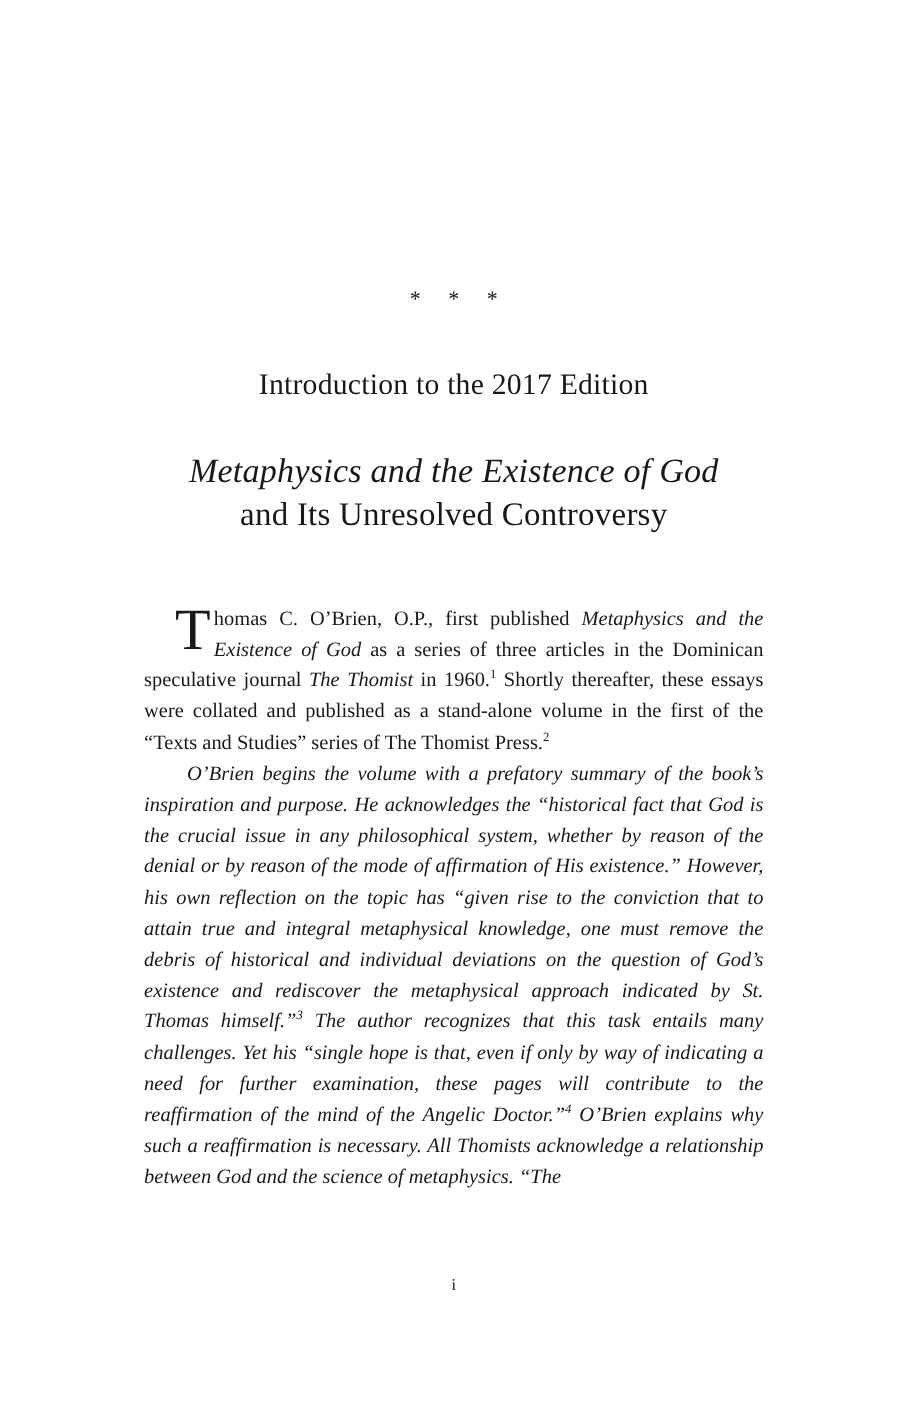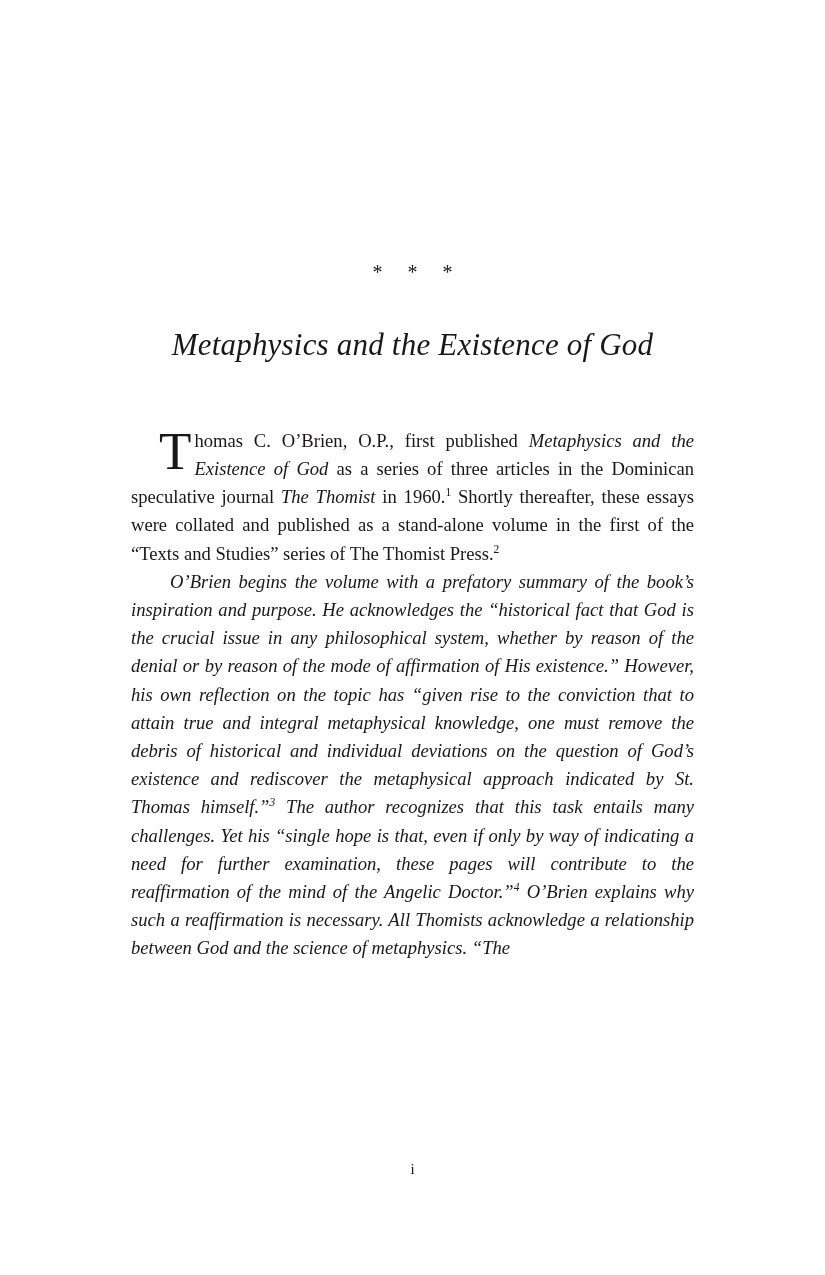--- a/index.html
+++ b/index.html
@@ -107,23 +107,25 @@
   }
 </style>
 </head>
 <body>
 
 <div class="page">
   <div class="content">
 
     <div class="ornament">* * *</div>
 
+    <div class="edition-line">Introduction to the 2017 Edition</div>
 
     <div class="title-block">
       <div class="title-line-1">Metaphysics and the Existence of God</div>
+      <div class="title-line-2">and Its Unresolved Controversy</div>
     </div>
 
     <div class="body-block">
 
       <p class="para first-para"><span class="dropcap">T</span><span>homas C. O’Brien, O.P., first published </span><span class="it">Metaphysics and the Existence of God</span><span> as a series of three articles in the Dominican speculative journal </span><span class="it">The Thomist</span><span> in 1960.</span><sup>1</sup><span> Shortly thereafter, these essays were collated and published as a stand-alone volume in the first of the “Texts and Studies” series of The Thomist Press.</span><sup>2</sup></p>
 
       <p class="para"><span>O’Brien begins the volume with a prefatory summary of the book’s inspiration and purpose. He acknowledges the “historical fact that God is the crucial issue in any philosophical system, whether by reason of the denial or by reason of the mode of affirmation of His existence.” However, his own reflection on the topic has “given rise to the conviction that to attain true and integral metaphysical knowledge, one must remove the debris of historical and individual deviations on the question of God’s existence and rediscover the metaphysical approach indicated by St. Thomas himself.”</span><sup>3</sup><span> The author recognizes that this task entails many challenges. Yet his “single hope is that, even if only by way of indicating a need for further examination, these pages will contribute to the reaffirmation of the mind of the Angelic Doctor.”</span><sup>4</sup><span> O’Brien explains why such a reaffirmation is necessary. All Thomists acknowledge a relationship between God and the science of metaphysics. “The</span></p>
 
     </div>
   </div>

